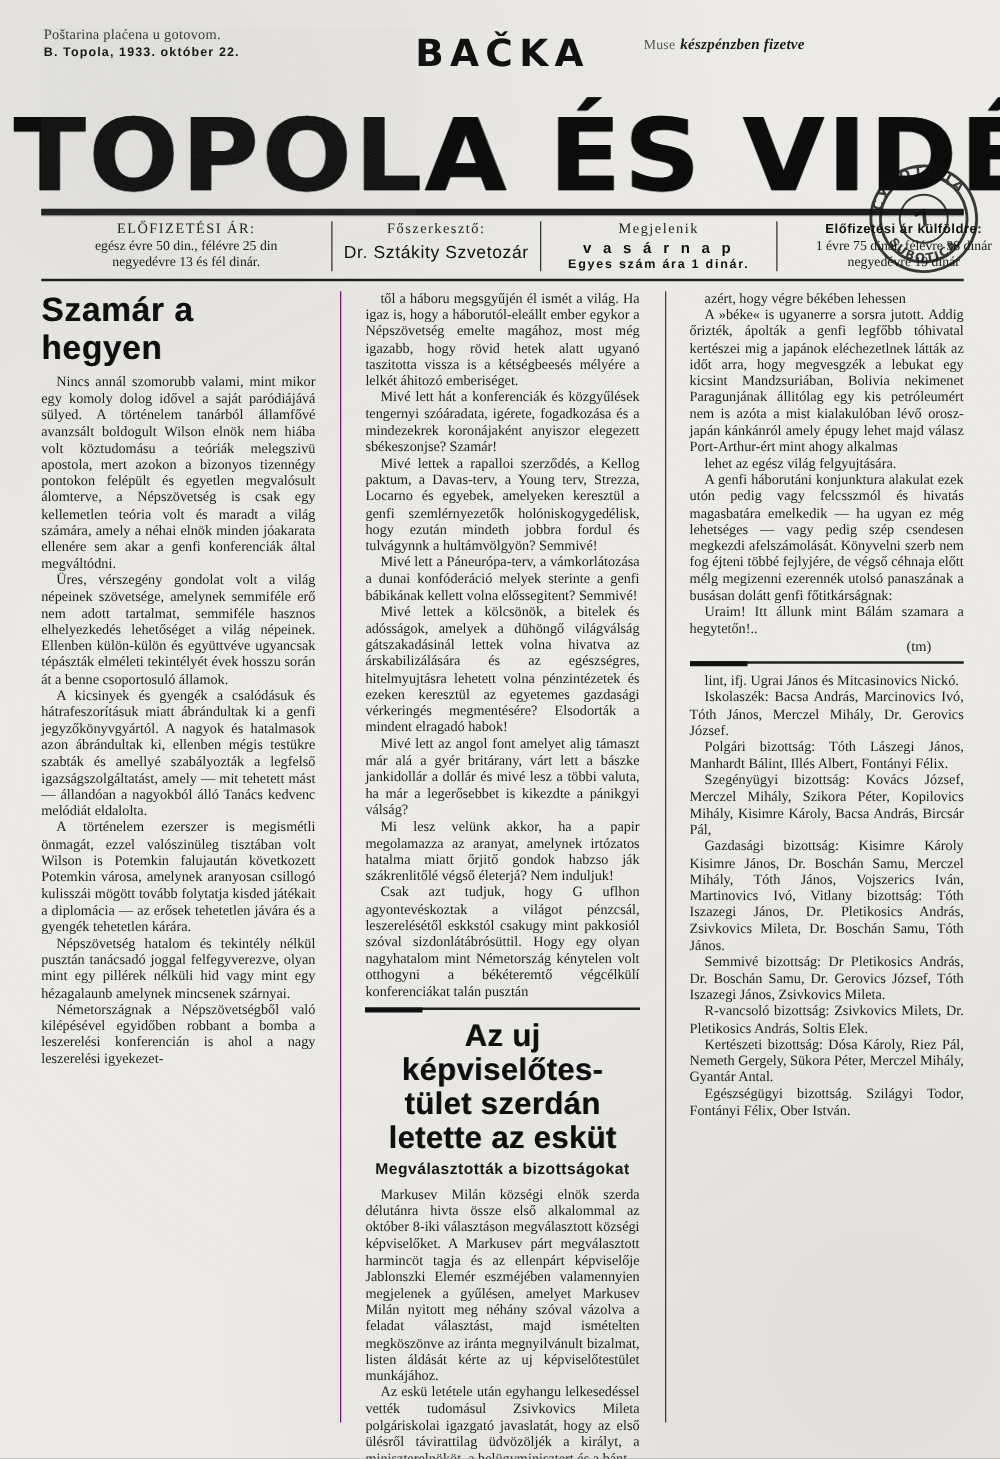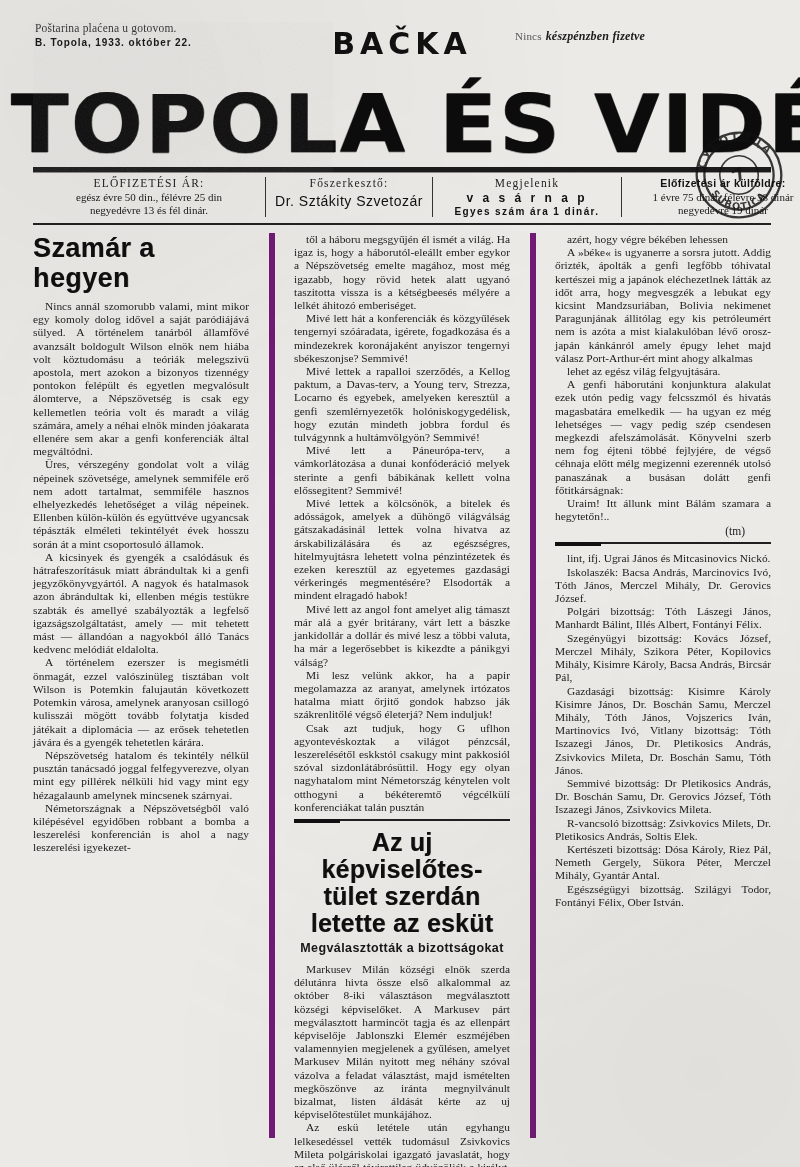--- a/index.html
+++ b/index.html
@@ -190,21 +190,21 @@
     margin-top: 8px;
     height: 905px;
   }
   .col {
     width: 226px;
     position: relative;
   }
   .col + .col {
     margin-left: 20px;
     padding-left: 19px;
-    border-left: 6px solid #701a75;
+    border-left: 1px solid #701a75;
   }
   .headline {
     font-family: "Liberation Sans", "DejaVu Sans", sans-serif;
     font-weight: bold;
     font-size: 27px;
     letter-spacing: .4px;
     line-height: 30px;
     color: #0f0f0f;
     margin: 0 0 7px;
     text-shadow: .4px 0 0 rgba(0,0,0,.4);
@@ -285,21 +285,21 @@
 
 <div class="page">
   <div class="sheet">
 
     <div class="topline">
       <div class="postmark-line">Poštarina plaćena u gotovom.</div>
       <div class="dateline">B. Topola, 1933. október 22.</div>
 
       <div class="toprightbox">
         <div>
-          <span class="museum-tag">Nincs</span>
+          <span class="museum-tag">Muse</span>
           <span class="cash-note">készpénzben fizetve</span>
         </div>
       </div>
     </div>
 
     <div class="masthead">
       <div class="bacska">BAČKA</div>
       <div class="masthead-title">TOPOLA ÉS VIDÉKE</div>
     </div>
 
@@ -328,32 +328,32 @@
     </div>
 
     <div class="rule-thin"></div>
 
     <div class="columns">
 
       <div class="col">
         <h1 class="headline">Szamár a hegyen</h1>
         <div>
           <p class="body">Nincs annál szomorubb valami, mint mikor egy komoly dolog idővel a saját paródiájává sülyed. A történelem tanárból államfővé avanzsált boldogult Wilson elnök nem hiába volt köztudomásu a teóriák melegszivü apostola, mert azokon a bizonyos tizennégy pontokon felépült és egyetlen megvalósult álomterve, a Népszövetség is csak egy kellemetlen teória volt és maradt a világ számára, amely a néhai elnök minden jóakarata ellenére sem akar a genfi konferenciák által megváltódni.</p>
-          <p class="body">Üres, vérszegény gondolat volt a világ népeinek szövetsége, amelynek semmiféle erő nem adott tartalmat, semmiféle hasznos elhelyezkedés lehetőséget a világ népeinek. Ellenben külön-külön és együttvéve ugyancsak tépászták elméleti tekintélyét évek hosszu során át a mint csoportosuló államok.</p>
+          <p class="body">Üres, vérszegény gondolat volt a világ népeinek szövetsége, amelynek semmiféle erő nem adott tartalmat, semmiféle hasznos elhelyezkedés lehetőséget a világ népeinek. Ellenben külön-külön és együttvéve ugyancsak tépászták elméleti tekintélyét évek hosszu során át a benne csoportosuló államok.</p>
           <p class="body">A kicsinyek és gyengék a csalódásuk és hátrafeszorításuk miatt ábrándultak ki a genfi jegyzőkönyvgyártól. A nagyok és hatalmasok azon ábrándultak ki, ellenben mégis testükre szabták és amellyé szabályozták a legfelső igazságszolgáltatást, amely — mit tehetett mást — állandóan a nagyokból álló Tanács kedvenc melódiát eldalolta.</p>
           <p class="body">A történelem ezerszer is megismétli önmagát, ezzel valószinüleg tisztában volt Wilson is Potemkin falujaután követkozett Potemkin városa, amelynek aranyosan csillogó kulisszái mögött tovább folytatja kisded játékait a diplomácia — az erősek tehetetlen jávára és a gyengék tehetetlen kárára.</p>
           <p class="body">Népszövetség hatalom és tekintély nélkül pusztán tanácsadó joggal felfegyverezve, olyan mint egy pillérek nélküli hid vagy mint egy hézagalaunb amelynek mincsenek szárnyai.</p>
           <p class="body">Németországnak a Népszövetségből való kilépésével egyidőben robbant a bomba a leszerelési konferencián is ahol a nagy leszerelési igyekezet-</p>
         </div>
       </div>
 
       <div class="col">
         <div>
           <p class="body">től a háboru megsgyűjén él ismét a világ. Ha igaz is, hogy a háborutól-eleállt ember egykor a Népszövetség emelte magához, most még igazabb, hogy rövid hetek alatt ugyanó taszitotta vissza is a kétségbeesés mélyére a lelkét áhitozó emberiséget.</p>
-          <p class="body">Mivé lett hát a konferenciák és közgyűlések tengernyi szóáradata, igérete, fogadkozása és a mindezekrek koronájaként anyiszor tengernyi sbékeszonjse? Semmivé!</p>
+          <p class="body">Mivé lett hát a konferenciák és közgyűlések tengernyi szóáradata, igérete, fogadkozása és a mindezekrek koronájaként anyiszor elegezett sbékeszonjse? Szamár!</p>
           <p class="body">Mivé lettek a rapalloi szerződés, a Kellog paktum, a Davas-terv, a Young terv, Strezza, Locarno és egyebek, amelyeken keresztül a genfi szemlérnyezetők holóniskogygedélisk, hogy ezután mindeth jobbra fordul és tulvágynnk a hultámvölgyön? Semmivé!</p>
           <p class="body">Mivé lett a Páneurópa-terv, a vámkorlátozása a dunai konfóderáció melyek sterinte a genfi bábikának kellett volna előssegitent? Semmivé!</p>
           <p class="body">Mivé lettek a kölcsönök, a bitelek és adósságok, amelyek a dühöngő világválság gátszakadásinál lettek volna hivatva az árskabilizálására és az egészségres, hitelmyujtásra lehetett volna pénzintézetek és ezeken keresztül az egyetemes gazdasági vérkeringés megmentésére? Elsodorták a mindent elragadó habok!</p>
           <p class="body">Mivé lett az angol font amelyet alig támaszt már alá a gyér britárany, várt lett a bászke jankidollár a dollár és mivé lesz a többi valuta, ha már a legerősebbet is kikezdte a pánikgyi válság?</p>
           <p class="body">Mi lesz velünk akkor, ha a papir megolamazza az aranyat, amelynek irtózatos hatalma miatt őrjitő gondok habzso ják szákrenlitőlé végső életerjá? Nem induljuk!</p>
           <p class="body">Csak azt tudjuk, hogy G uflhon agyontevéskoztak a világot pénzcsál, leszerelésétől eskkstól csakugy mint pakkosiól szóval sizdonlátábrósüttil. Hogy egy olyan nagyhatalom mint Németország kénytelen volt otthogyni a békéteremtő végcélkülí konferenciákat talán pusztán</p>
         </div>
 
         <div class="end-rule"></div>
 

